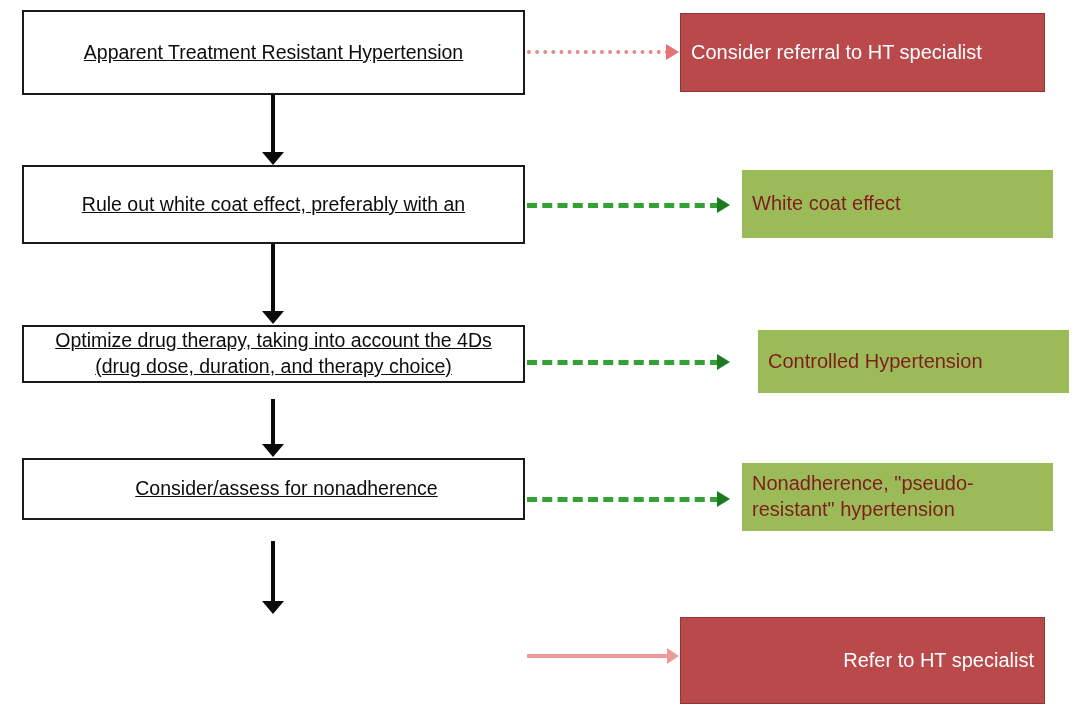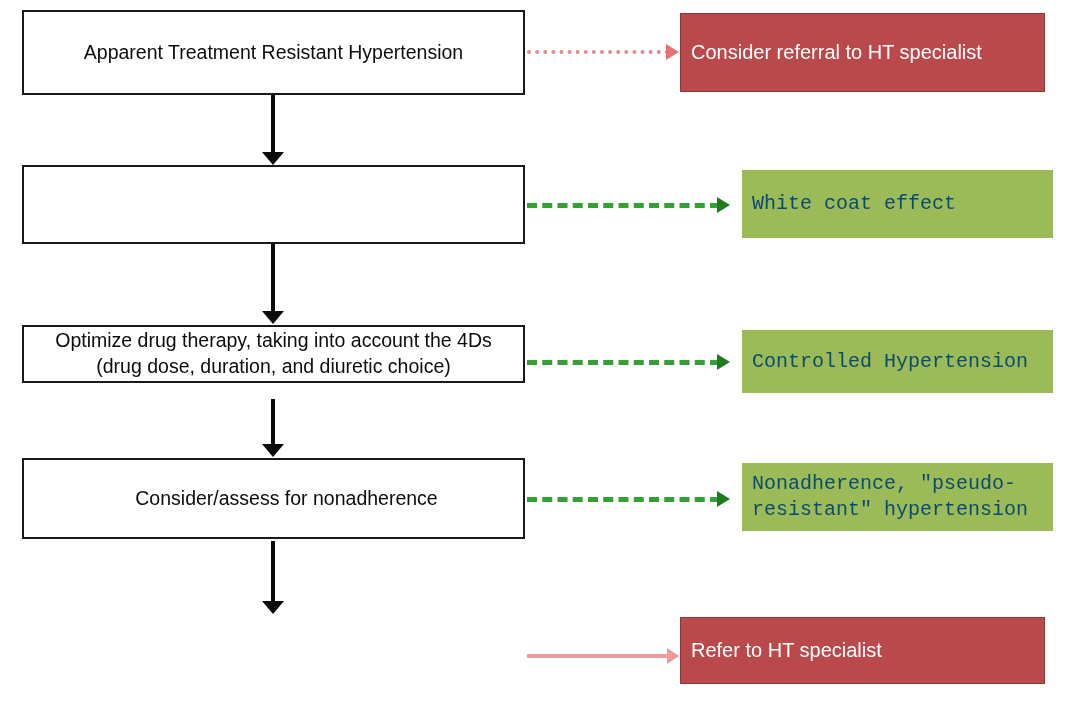--- a/index.html
+++ b/index.html
@@ -30,21 +30,21 @@
     display: flex;
     align-items: center;
     justify-content: center;
     text-align: center;
     color: #0d0d0d;
     font-size: 19.5px;
     line-height: 1.32;
     padding: 2px 6px;
   }
   .proc-box .txt { display: block; }
-  .proc-box .l2 { display: block; }
+  .proc-box .l2 { display: block; text-decoration: underline; }
   .sup {
     font-size: 0.62em;
     vertical-align: super;
     line-height: 0;
   }
 
   
   .out-box {
     position: absolute;
     box-sizing: border-box;
@@ -57,22 +57,21 @@
     padding: 14px 10px;
   }
   .out-red {
     background: #b9494a;
     border: 1px solid #8e3836;
     color: #ffffff;
   }
   .out-green {
     background: #9bbb59;
     border: none;
-    color: #0c4a6e;
-    font-family: Liberation Mono, monospace;
+    color: #7f1d1d;
   }
 
   
   .vconn {
     position: absolute;
     left: 271px;
     width: 4px;
     background: #0a0a0a;
   }
   .vhead {
@@ -116,31 +115,32 @@
 <div id="canvas">
 
   <div class="proc-box" style="top:10px;height:85px;">
     <span class="txt">
       <span class="l2">Apparent Treatment Resistant Hypertension</span>
     </span>
   </div>
 
   <div class="proc-box" style="top:165px;height:79px;">
     <span class="txt">
+      <span class="l2">Rule out white coat effect, preferably with an</span>
     </span>
   </div>
 
   <div class="proc-box" style="top:325px;height:58px;">
     <span class="txt">
       <span class="l2">Optimize drug therapy, taking into account the 4Ds</span>
-      <span class="l2">(drug dose, duration, and diuretic choice)</span>
-    </span>
-  </div>
-
-  <div class="proc-box" style="top:458px;height:81px;padding-left:32px;">
+      <span class="l2">(drug dose, duration, and therapy choice)</span>
+    </span>
+  </div>
+
+  <div class="proc-box" style="top:458px;height:62px;padding-left:32px;">
     <span class="txt">
       <span class="l2">Consider/assess for nonadherence</span>
     </span>
   </div>
 
 
   <div class="vconn" style="top:95px;height:58px;"></div>
   <div class="vhead" style="top:152px;"></div>
 
   <div class="vconn" style="top:244px;height:68px;"></div>
@@ -172,32 +172,32 @@
       <span style="display:block;">Consider referral to HT specialist</span>
     </span>
   </div>
 
   <div class="out-box out-green" style="left:742px;top:170px;width:311px;height:68px;">
     <span>
       <span style="display:block;">White coat effect</span>
     </span>
   </div>
 
-  <div class="out-box out-green" style="left:742px;top:330px;width:311px;height:63px;">
+  <div class="out-box out-green" style="left:758px;top:330px;width:311px;height:63px;">
     <span>
       <span style="display:block;">Controlled Hypertension</span>
     </span>
   </div>
 
   <div class="out-box out-green" style="left:742px;top:463px;width:311px;height:68px;">
     <span>
       <span style="display:block;">Nonadherence, "pseudo-</span>
       <span style="display:block;">resistant" hypertension</span>
     </span>
   </div>
 
-  <div class="out-box out-red" style="left:680px;top:617px;width:365px;height:67px;">
+  <div class="out-box out-red" style="left:680px;top:617px;width:365px;height:87px;justify-content:flex-end;">
     <span>
       <span style="display:block;">Refer to HT specialist</span>
     </span>
   </div>
 
 </div>
 
 </body></html>

